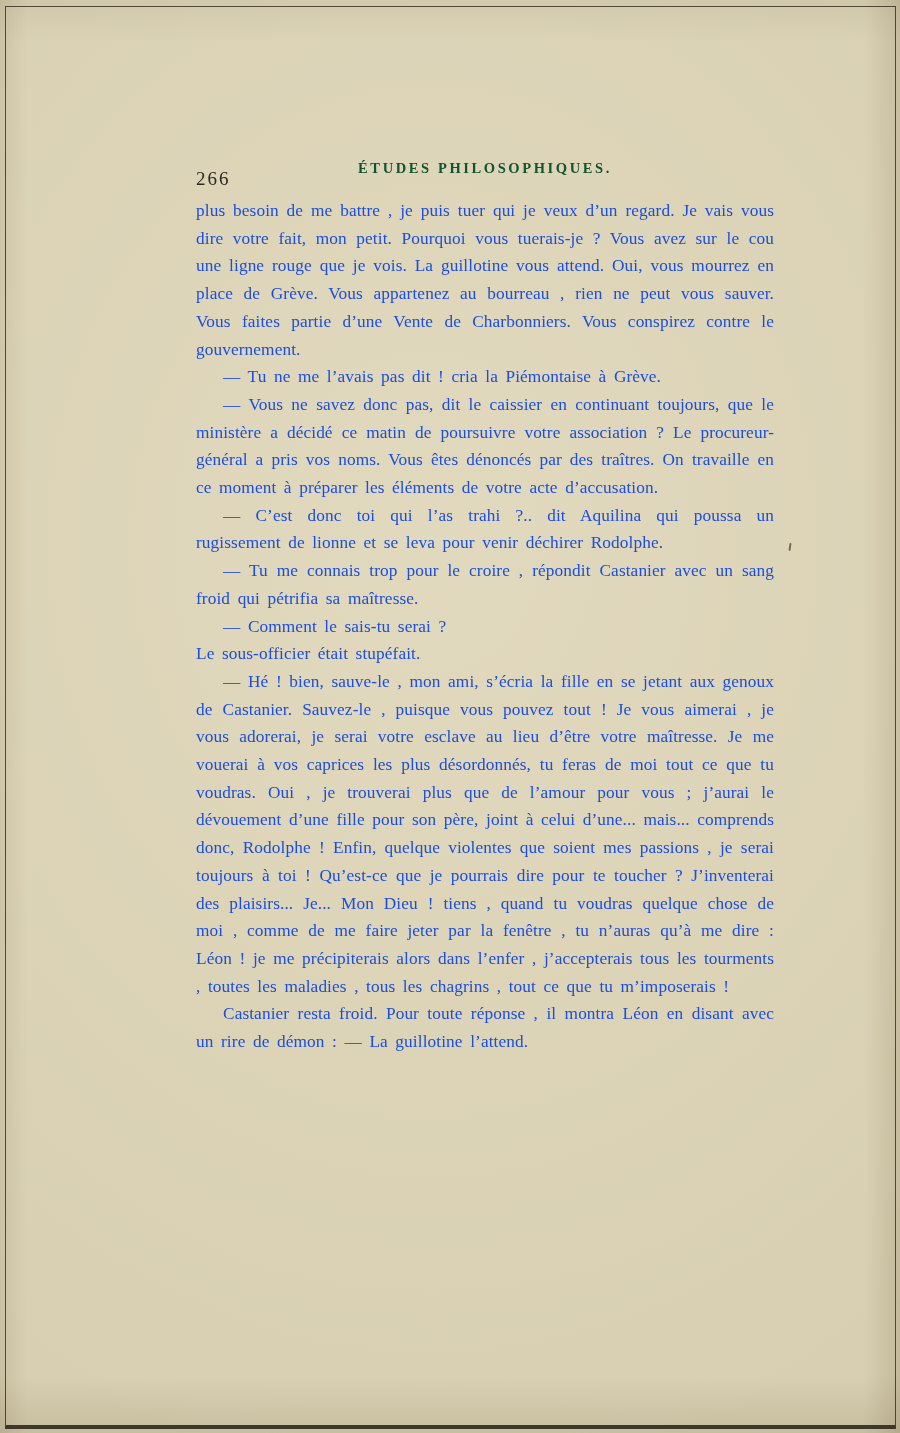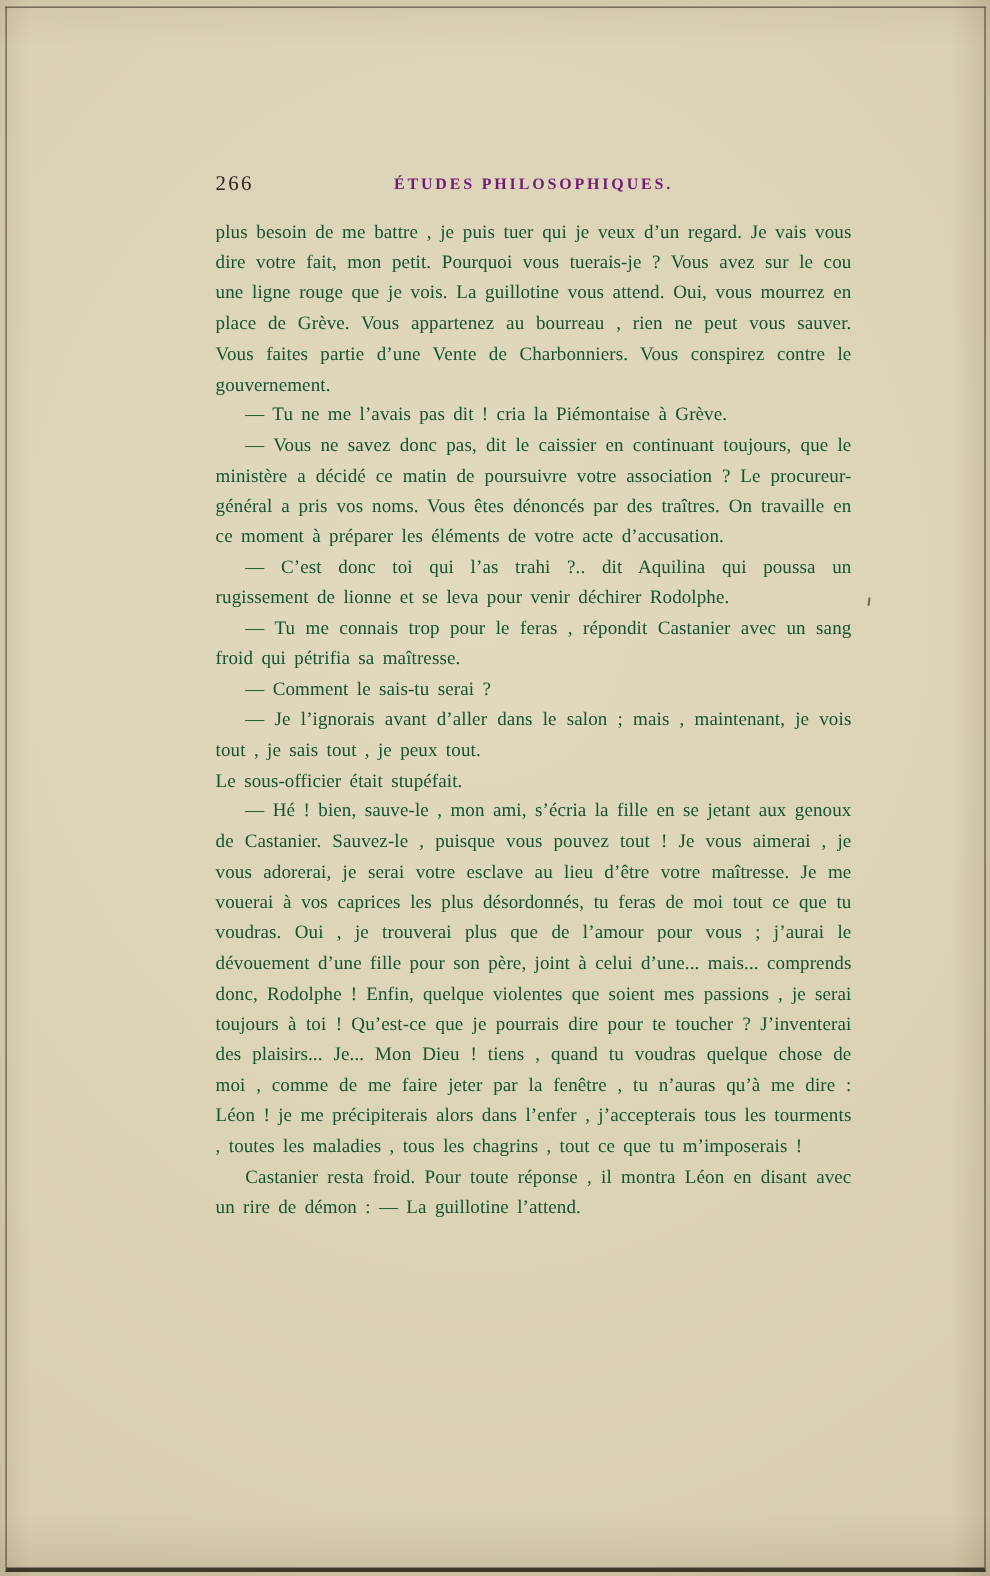--- a/index.html
+++ b/index.html
@@ -42,43 +42,43 @@
     width: 578px;
   }
   .running-head {
     position: relative;
     height: 26px;
     margin-bottom: 15px;
   }
   .page-number {
     position: absolute;
     left: 0;
-    top: 1px;
+    top: 12px;
     font-size: 19px;
     letter-spacing: 2px;
     color: #2e2920;
   }
   .running-title {
     position: absolute;
     left: 0;
     right: 0;
     top: 4px;
     text-align: center;
     font-size: 14.5px;
     font-weight: bold;
     letter-spacing: 2.6px;
-    color: #701a75;
+    color: #14532d;
     white-space: nowrap;
   }
   .text-block p {
     margin: 0;
     font-size: 17.3px;
     line-height: 27.7px;
     text-align: justify;
-    color: #14532d;
+    color: #1d4ed8;
     word-spacing: 0.18em;
     letter-spacing: 0.1px;
     text-indent: 27px;
   }
   .text-block p.flush {
     text-indent: 0;
   }
   
   .artifact {
     position: absolute;
@@ -102,20 +102,19 @@
   <header class="running-head">
     <span class="page-number">266</span>
     <span class="running-title">ÉTUDES PHILOSOPHIQUES.</span>
   </header>
 
   <main class="text-block">
     <p class="flush">plus besoin de me battre , je puis tuer qui je veux d’un regard. Je vais vous dire votre fait, mon petit. Pourquoi vous tuerais-je ? Vous avez sur le cou une ligne rouge que je vois. La guillotine vous attend. Oui, vous mourrez en place de Grève. Vous appartenez au bourreau , rien ne peut vous sauver. Vous faites partie d’une Vente de Charbonniers. Vous conspirez contre le gouvernement.</p>
     <p>— Tu ne me l’avais pas dit ! cria la Piémontaise à Grève.</p>
     <p>— Vous ne savez donc pas, dit le caissier en continuant toujours, que le ministère a décidé ce matin de poursuivre votre association ? Le procureur-général a pris vos noms. Vous êtes dénoncés par des traîtres. On travaille en ce moment à préparer les éléments de votre acte d’accusation.</p>
     <p>— C’est donc toi qui l’as trahi ?.. dit Aquilina qui poussa un rugissement de lionne et se leva pour venir déchirer Rodolphe.</p>
-    <p>— Tu me connais trop pour le feras , répondit Castanier avec un sang froid qui pétrifia sa maîtresse.</p>
+    <p>— Tu me connais trop pour le croire , répondit Castanier avec un sang froid qui pétrifia sa maîtresse.</p>
     <p>— Comment le sais-tu serai ?</p>
-    <p>— Je l’ignorais avant d’aller dans le salon ; mais , maintenant, je vois tout , je sais tout , je peux tout.</p>
     <p class="flush">Le sous-officier était stupéfait.</p>
     <p>— Hé ! bien, sauve-le , mon ami, s’écria la fille en se jetant aux genoux de Castanier. Sauvez-le , puisque vous pouvez tout ! Je vous aimerai , je vous adorerai, je serai votre esclave au lieu d’être votre maîtresse. Je me vouerai à vos caprices les plus désordonnés, tu feras de moi tout ce que tu voudras. Oui , je trouverai plus que de l’amour pour vous ; j’aurai le dévouement d’une fille pour son père, joint à celui d’une... mais... comprends donc, Rodolphe ! Enfin, quelque violentes que soient mes passions , je serai toujours à toi ! Qu’est-ce que je pourrais dire pour te toucher ? J’inventerai des plaisirs... Je... Mon Dieu ! tiens , quand tu voudras quelque chose de moi , comme de me faire jeter par la fenêtre , tu n’auras qu’à me dire : Léon ! je me précipiterais alors dans l’enfer , j’accepterais tous les tourments , toutes les maladies , tous les chagrins , tout ce que tu m’imposerais !</p>
     <p>Castanier resta froid. Pour toute réponse , il montra Léon en disant avec un rire de démon : — La guillotine l’attend.</p>
   </main>
 </div>
 
 </body></html>

